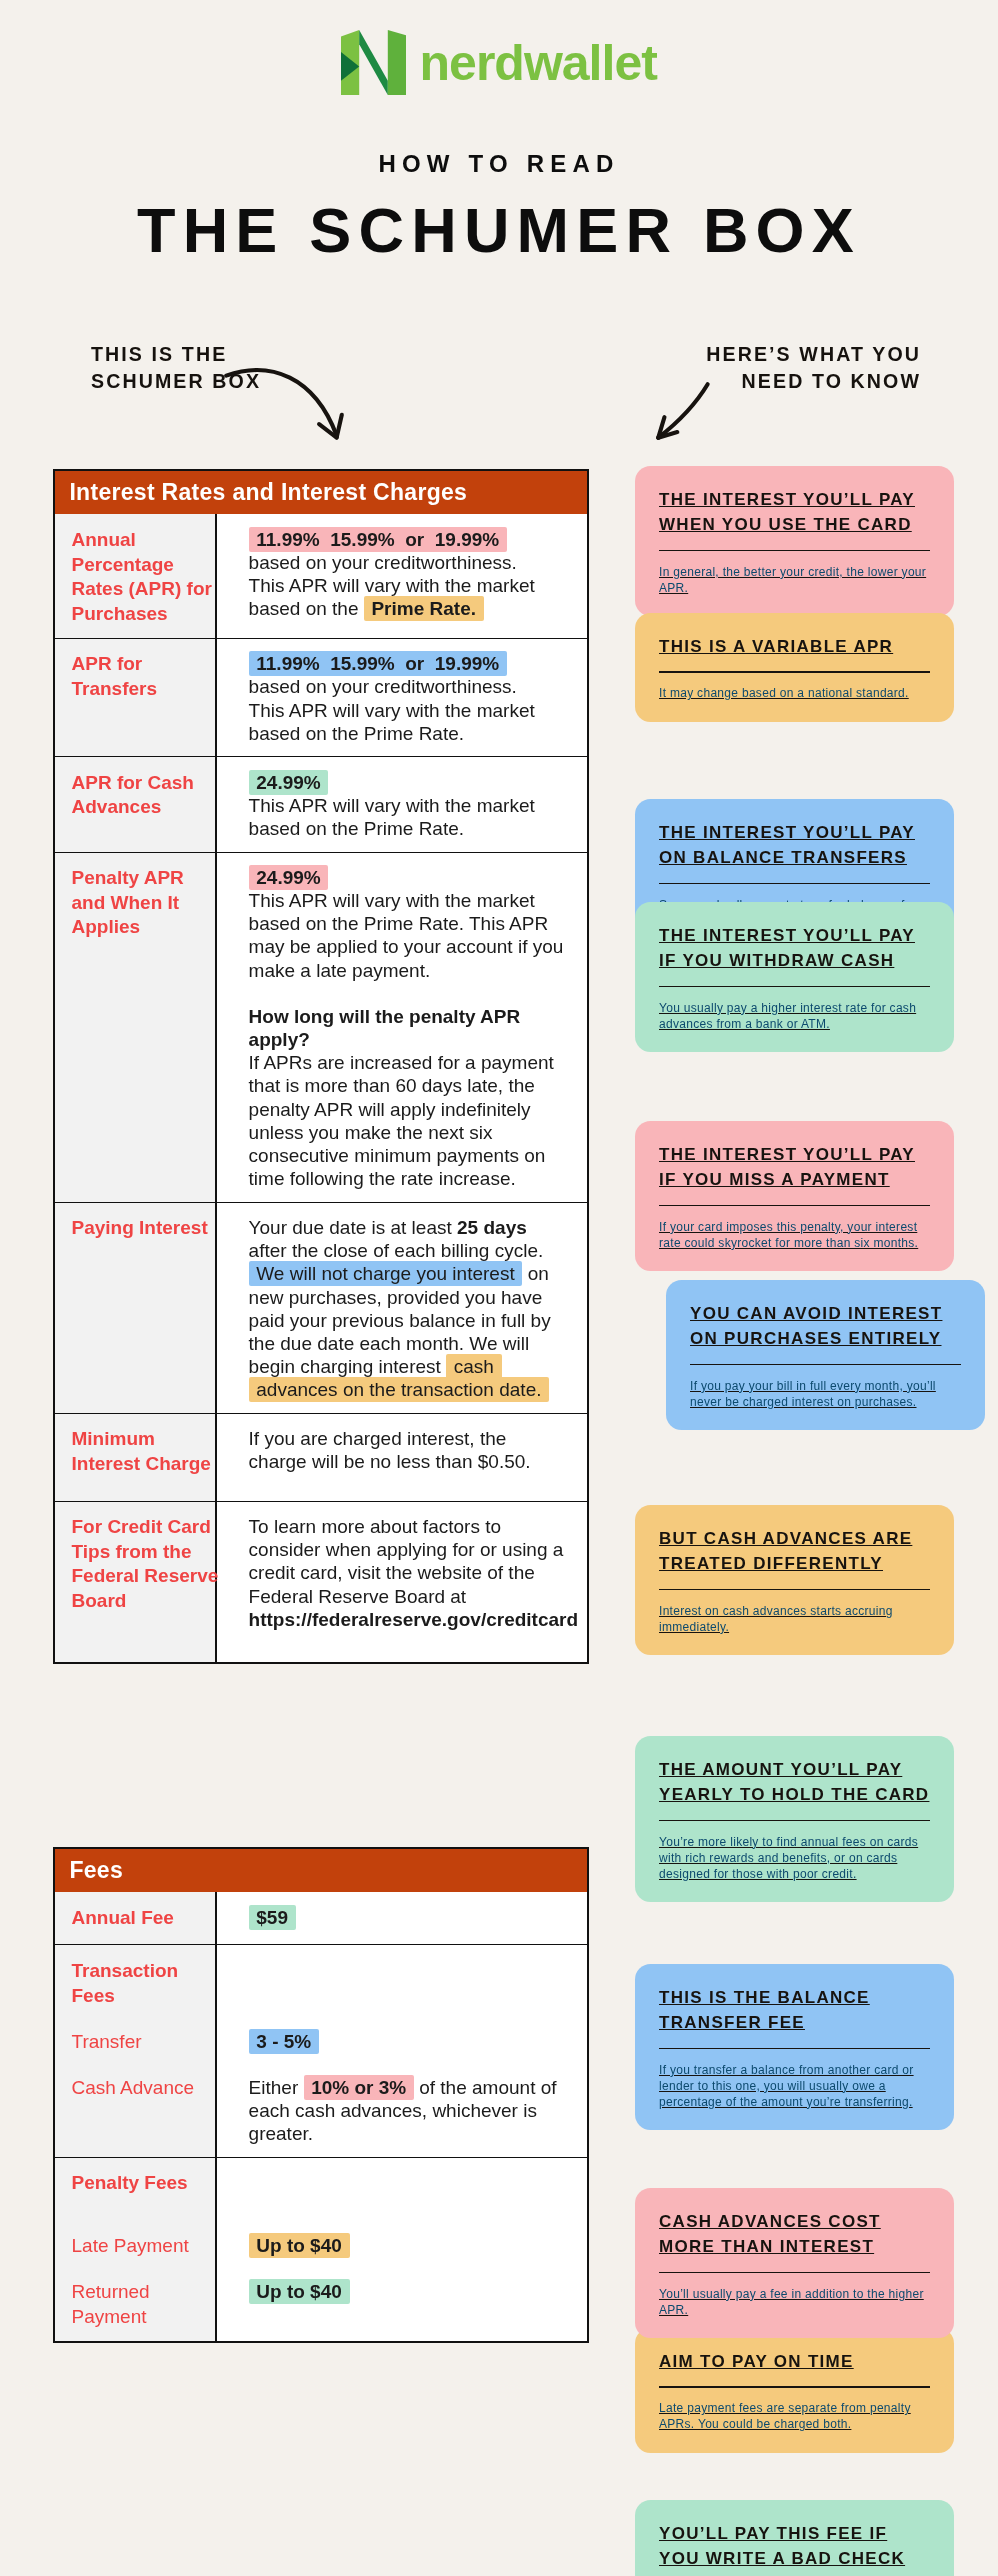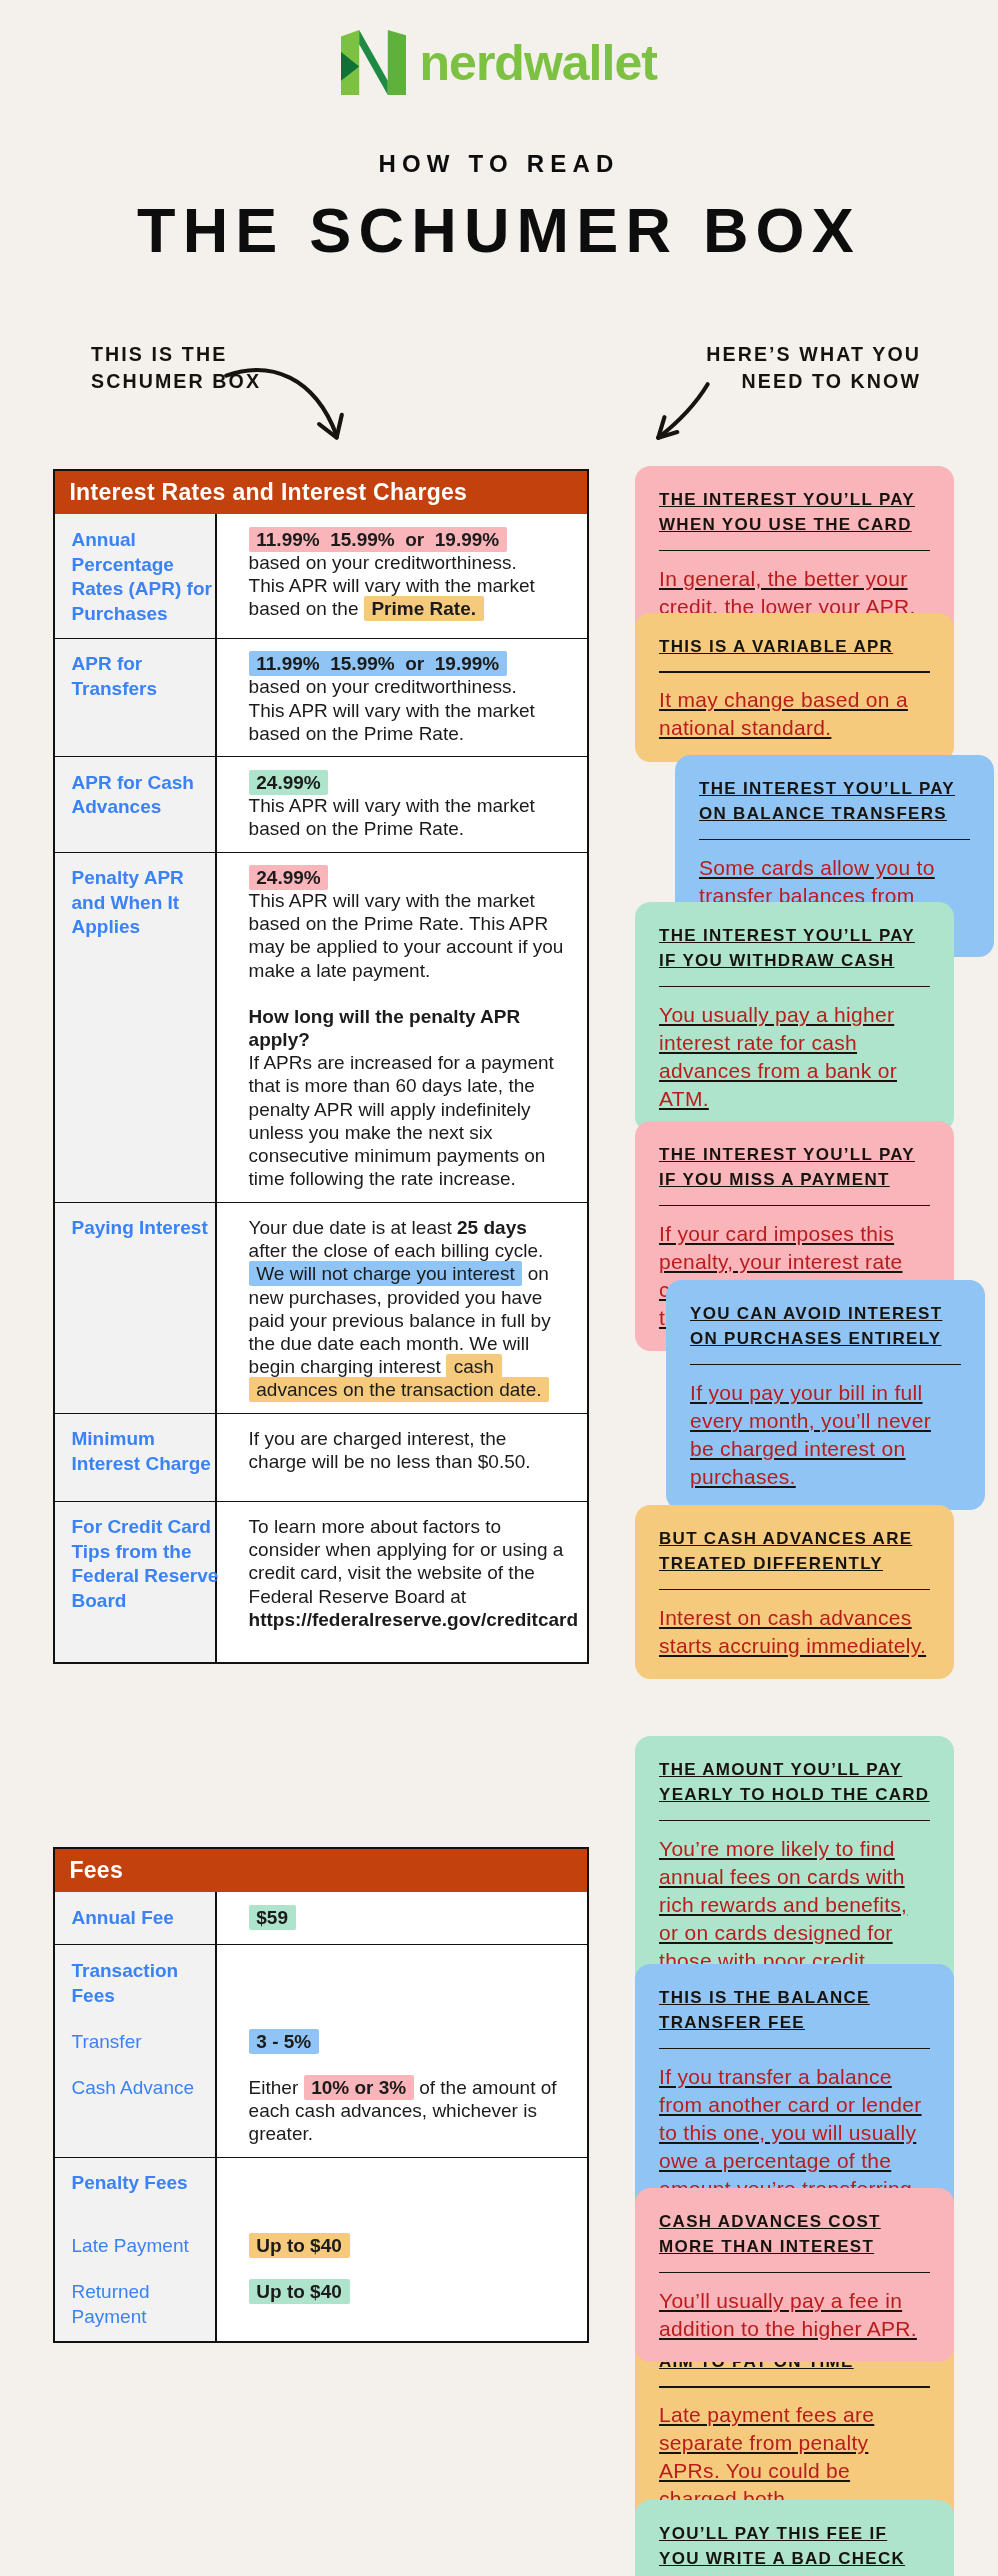--- a/index.html
+++ b/index.html
@@ -27,39 +27,39 @@
 
   
   .stable{position:absolute;left:53px;width:536px;background:#fff;border:2.6px solid var(--ink);box-sizing:border-box;}
   .thead{background:#c2410c;color:#fff;font-size:23px;font-weight:bold;padding:7.7px 14.4px 8.8px 14.4px;letter-spacing:0.3px;}
   .trow{position:relative;box-sizing:border-box;padding-bottom:11.3px;}
   .trow + .trow{border-top:1.5px solid var(--ink);}
   .trow::before{content:"";position:absolute;left:0;top:0;bottom:0;width:160px;background:var(--label-bg);}
   .trow::after{content:"";position:absolute;left:160px;top:0;bottom:0;width:1.5px;background:var(--ink);}
   .tline{position:relative;display:flex;align-items:flex-start;z-index:1;}
   .tline > *{padding-top:13.4px;box-sizing:border-box;}
-  .tlabel{width:173px;flex:none;padding-left:16.5px;padding-right:9.3px;font-size:19px;font-weight:bold;line-height:1.3;color:#3b82f6;}
+  .tlabel{width:173px;flex:none;padding-left:16.5px;padding-right:9.3px;font-size:19px;font-weight:bold;line-height:1.3;color:#ef4444;}
   .tlabel.reg{font-weight:normal;}
   .tcontent{flex:1;padding-left:20.6px;padding-right:20.6px;font-size:19px;line-height:1.22;color:#1b1b1b;}
   .gap-md > *{padding-top:21.6px;}
   .gap-lg > *{padding-top:38px;}
 
   .pill{border-radius:2px;padding:2.1px 7.7px;-webkit-box-decoration-break:clone;box-decoration-break:clone;}
   .b{font-weight:bold;}
   .pink{background:var(--pink);}
   .yellow{background:var(--yellow);}
   .blue{background:var(--blue);}
   .teal{background:var(--teal);}
 
   
   .callout{position:absolute;left:635px;width:319px;box-sizing:border-box;border-radius:15.5px;
            padding:20.6px 24px 19.6px 24px;color:#17130f;text-decoration:underline;}
   .co-title{font-size:17px;font-weight:bold;letter-spacing:1.3px;line-height:1.5;}
   .co-divider{height:1.5px;background:#17130f;margin:12.4px 0 13.4px 0;}
-  .co-body{font-size:21px;line-height:1.33;letter-spacing:0.3px;color:#b91c1c;}
+  .co-body{font-size:12px;line-height:1.33;letter-spacing:0.3px;color:#0c4a6e;}
 </style>
 </head>
 <body>
 
 <div class="page">
 
   <div class="logo">
     <svg viewBox="0 0 100 100" aria-hidden="true">
       <polygon points="0,10 28,0 28,100 0,100" fill="#7cc142"></polygon>
       <polygon points="0,34 28,56 0,78" fill="#0f7038"></polygon>
@@ -191,21 +191,21 @@
   <div class="callout pink" style="top:466px;">
     <div class="co-title">THE INTEREST YOU’LL PAY WHEN YOU USE THE CARD</div>
     <div class="co-divider"></div>
     <div class="co-body">In general, the better your credit, the lower your APR.</div>
   </div>
   <div class="callout yellow" style="top:613px;">
     <div class="co-title">THIS IS A VARIABLE APR</div>
     <div class="co-divider"></div>
     <div class="co-body">It may change based on a national standard.</div>
   </div>
-  <div class="callout blue" style="top:755px;margin-left:40px;">
+  <div class="callout blue" style="top:799px;">
     <div class="co-title">THE INTEREST YOU’LL PAY ON BALANCE TRANSFERS</div>
     <div class="co-divider"></div>
     <div class="co-body">Some cards allow you to transfer balances from other cards or lenders.</div>
   </div>
   <div class="callout teal" style="top:902px;">
     <div class="co-title">THE INTEREST YOU’LL PAY IF YOU WITHDRAW CASH</div>
     <div class="co-divider"></div>
     <div class="co-body">You usually pay a higher interest rate for cash advances from a bank or ATM.</div>
   </div>
   <div class="callout pink" style="top:1121px;">

